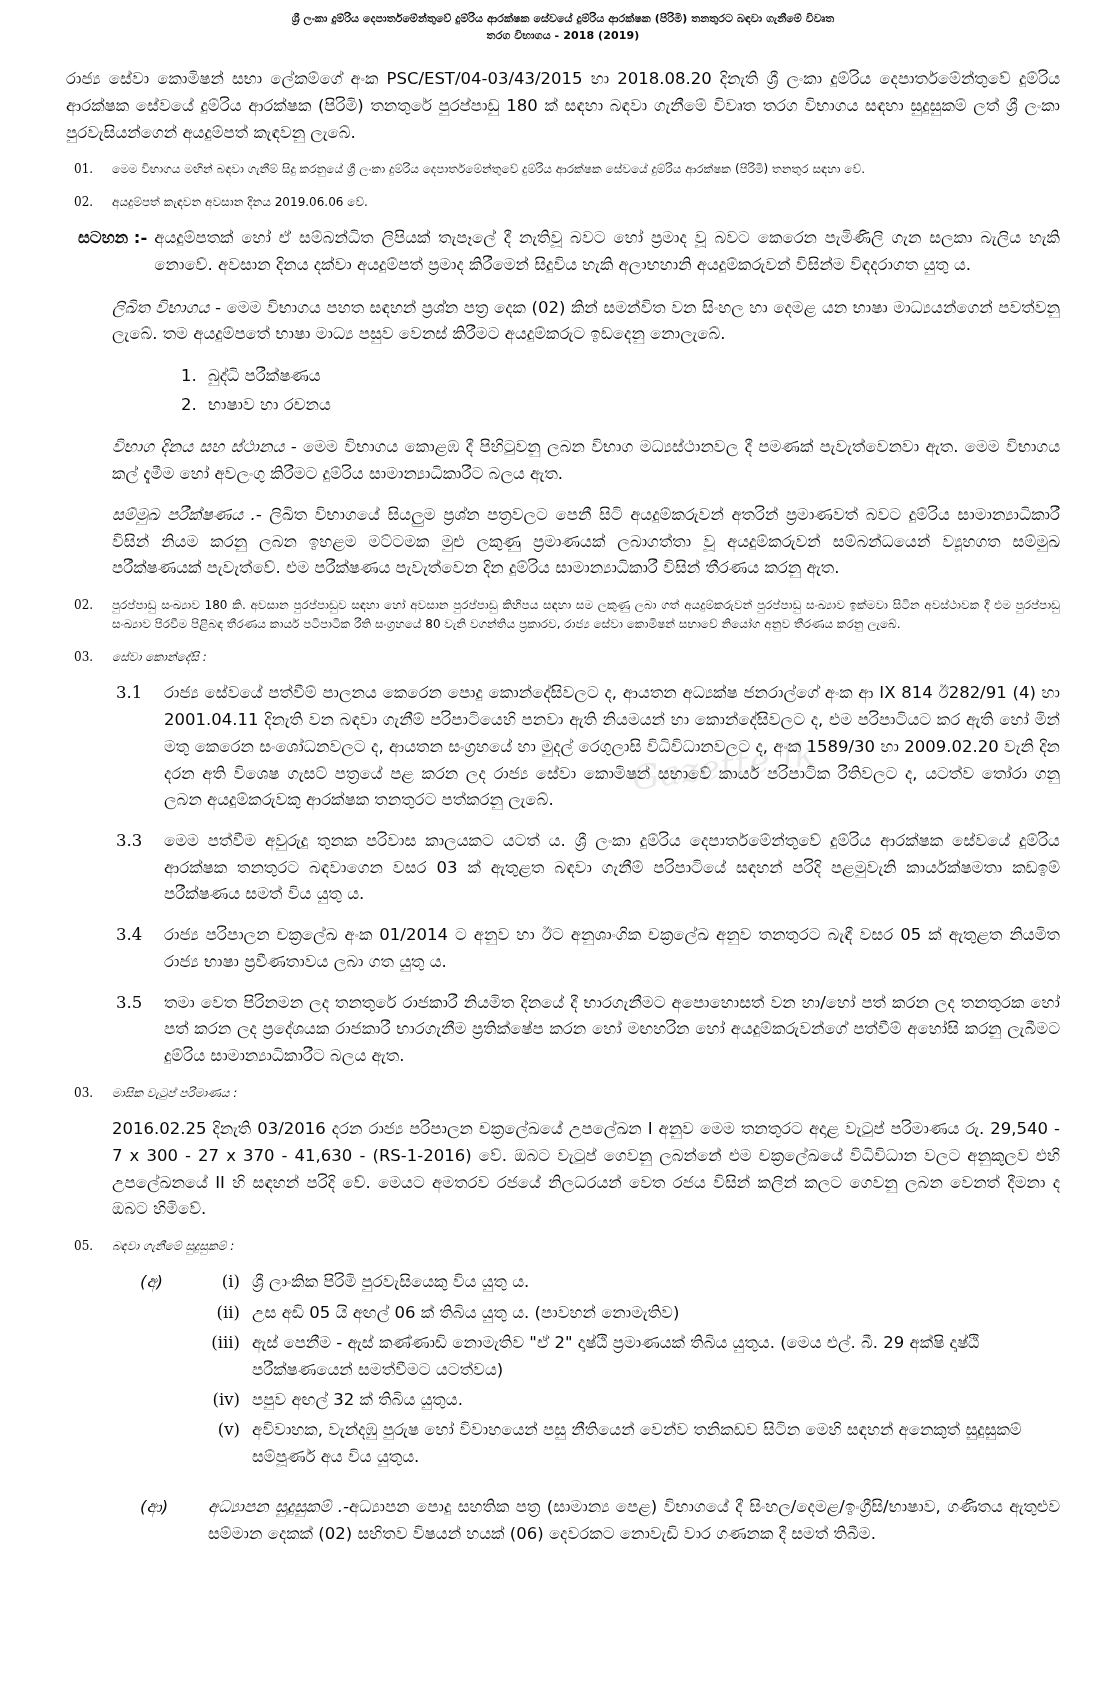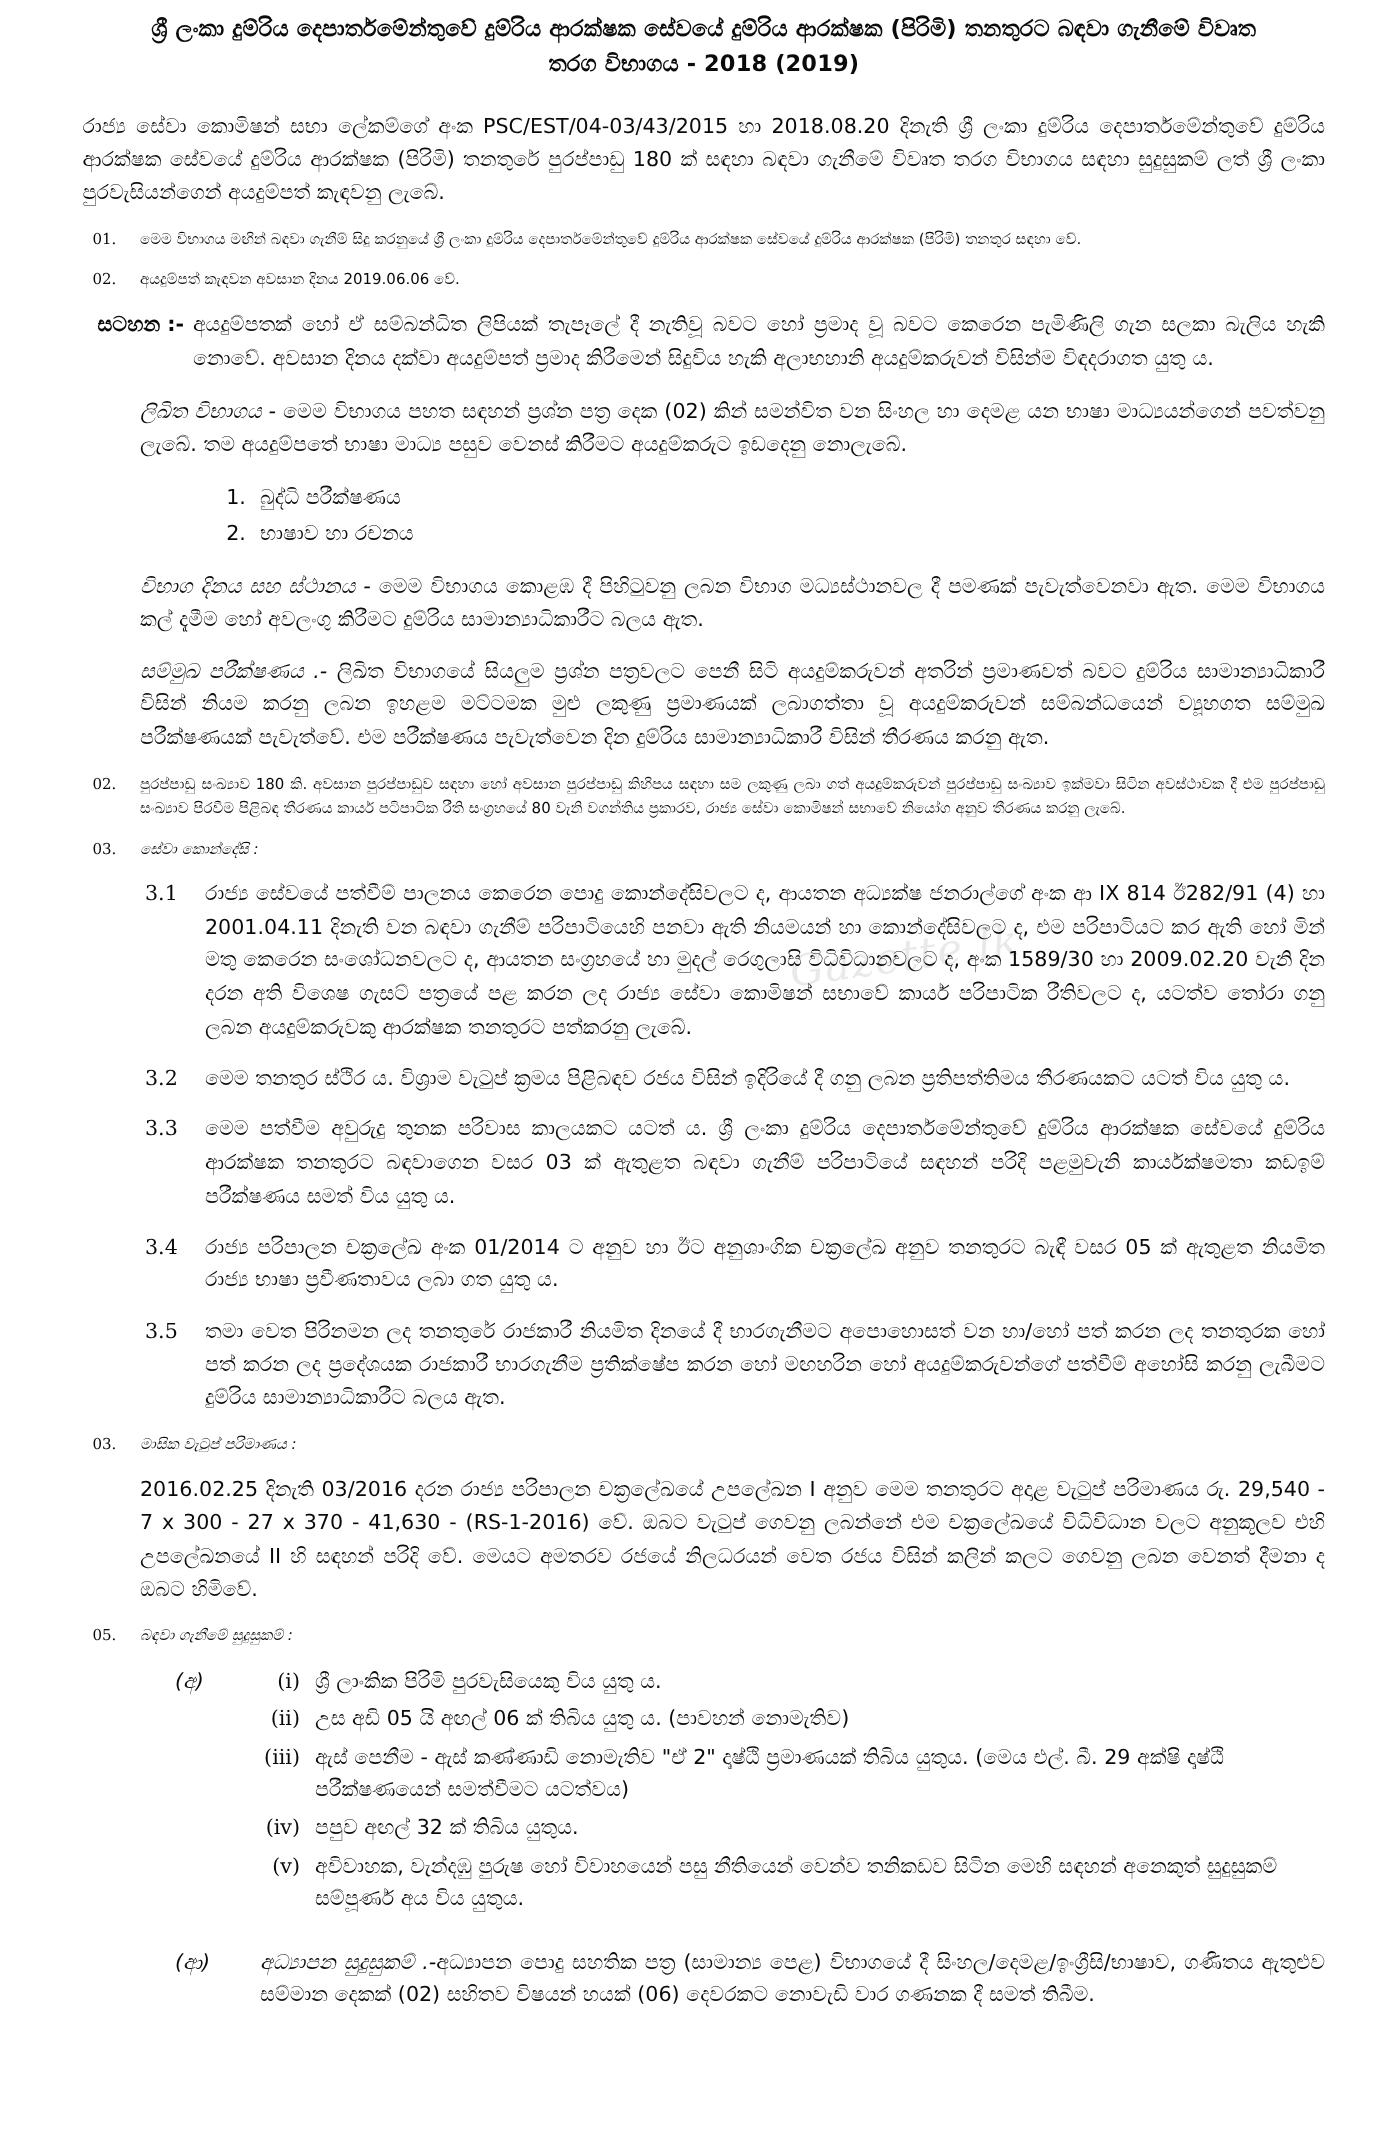--- a/index.html
+++ b/index.html
@@ -42,21 +42,21 @@
   }
   .content {
     position: relative;
     z-index: 2;
     padding: 10px 56px 0 66px;
   }
 
   .doc-title {
     text-align: center;
     font-weight: bold;
-    font-size: 18px;
+    font-size: 11px;
     line-height: 1.55;
     margin: 0 10px 22px 10px;
     letter-spacing: 0.1px;
   }
   .doc-title .line2 { display: block; }
 
   p.para {
     margin: 0 0 14px 0;
     font-size: 16.5px;
     line-height: 1.62;
@@ -235,24 +235,20 @@
     <div class="numitem">
       <span class="num">03.</span>
       <span class="body ital">සේවා කොන්දේසි :</span>
     </div>
 
     <div class="subitem">
       <span class="subnum">3.1</span>
       <span class="subbody">රාජ්‍ය සේවයේ පත්වීම් පාලනය කෙරෙන පොදු කොන්දේසිවලට ද, ආයතන අධ්‍යක්ෂ ජනරාල්ගේ අංක ආ IX 814 ඊ282/91 (4) හා 2001.04.11 දිනැති වන බඳවා ගැනීම් පරිපාටියෙහි පනවා ඇති නියමයන් හා කොන්දේසිවලට ද, එම පරිපාටියට කර ඇති හෝ මින් මතු කෙරෙන සංශෝධනවලට ද, ආයතන සංග්‍රහයේ හා මුදල් රෙගුලාසි විධිවිධානවලට ද, අංක 1589/30 හා 2009.02.20 වැනි දින දරන අති විශෙෂ ගැසට් පත්‍රයේ පළ කරන ලද රාජ්‍ය සේවා කොමිෂන් සභාවේ කාර්ය පරිපාටික රීතිවලට ද, යටත්ව තෝරා ගනු ලබන අයදුම්කරුවකු ආරක්ෂක තනතුරට පත්කරනු ලැබේ.</span>
     </div>
 
-    <div class="subitem">
-      <span class="subnum">3.2</span>
-      <span class="subbody">මෙම තනතුර ස්ථිර ය. විශ්‍රාම වැටුප් ක්‍රමය පිළිබඳව රජය විසින් ඉදිරියේ දී ගනු ලබන ප්‍රතිපත්තිමය තීරණයකට යටත් විය යුතු ය.</span>
-    </div>
 
     <div class="subitem">
       <span class="subnum">3.3</span>
       <span class="subbody">මෙම පත්වීම අවුරුදු තුනක පරිවාස කාලයකට යටත් ය. ශ්‍රී ලංකා දුම්රිය දෙපාර්තමේන්තුවේ දුම්රිය ආරක්ෂක සේවයේ දුම්රිය ආරක්ෂක තනතුරට බඳවාගෙන වසර 03 ක් ඇතුළත බඳවා ගැනීම් පරිපාටියේ සඳහන් පරිදි පළමුවැනි කාර්යක්ෂමතා කඩඉම් පරීක්ෂණය සමත් විය යුතු ය.</span>
     </div>
 
     <div class="subitem">
       <span class="subnum">3.4</span>
       <span class="subbody">රාජ්‍ය පරිපාලන චක්‍රලේඛ අංක 01/2014 ට අනුව හා ඊට අනුශාංගික චක්‍රලේඛ අනුව තනතුරට බැඳී වසර 05 ක් ඇතුළත නියමිත රාජ්‍ය භාෂා ප්‍රවීණතාවය ලබා ගත යුතු ය.</span>
     </div>

